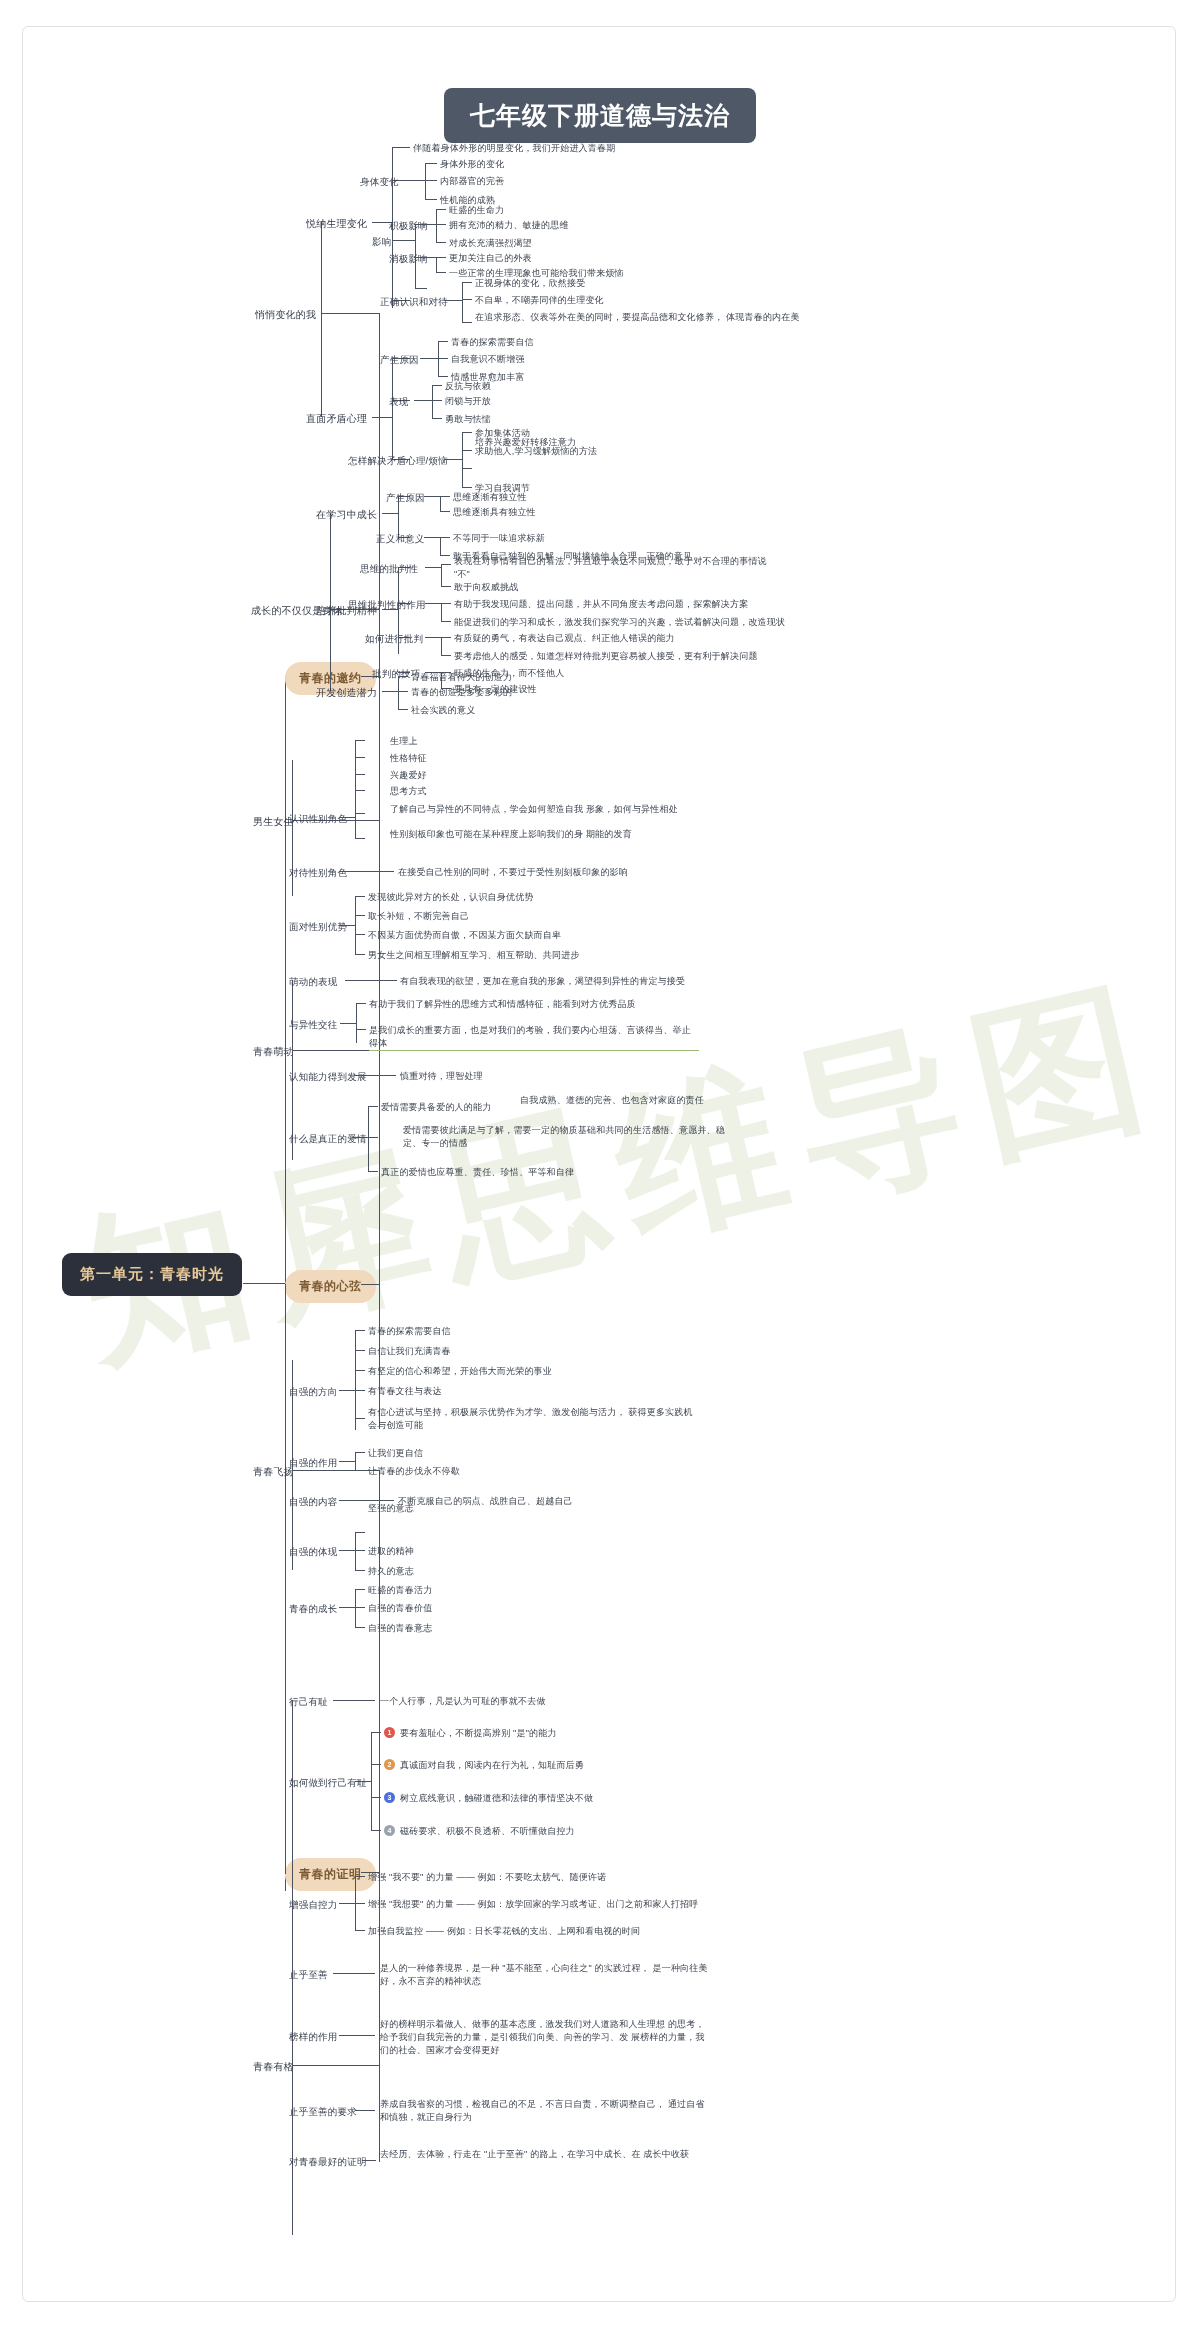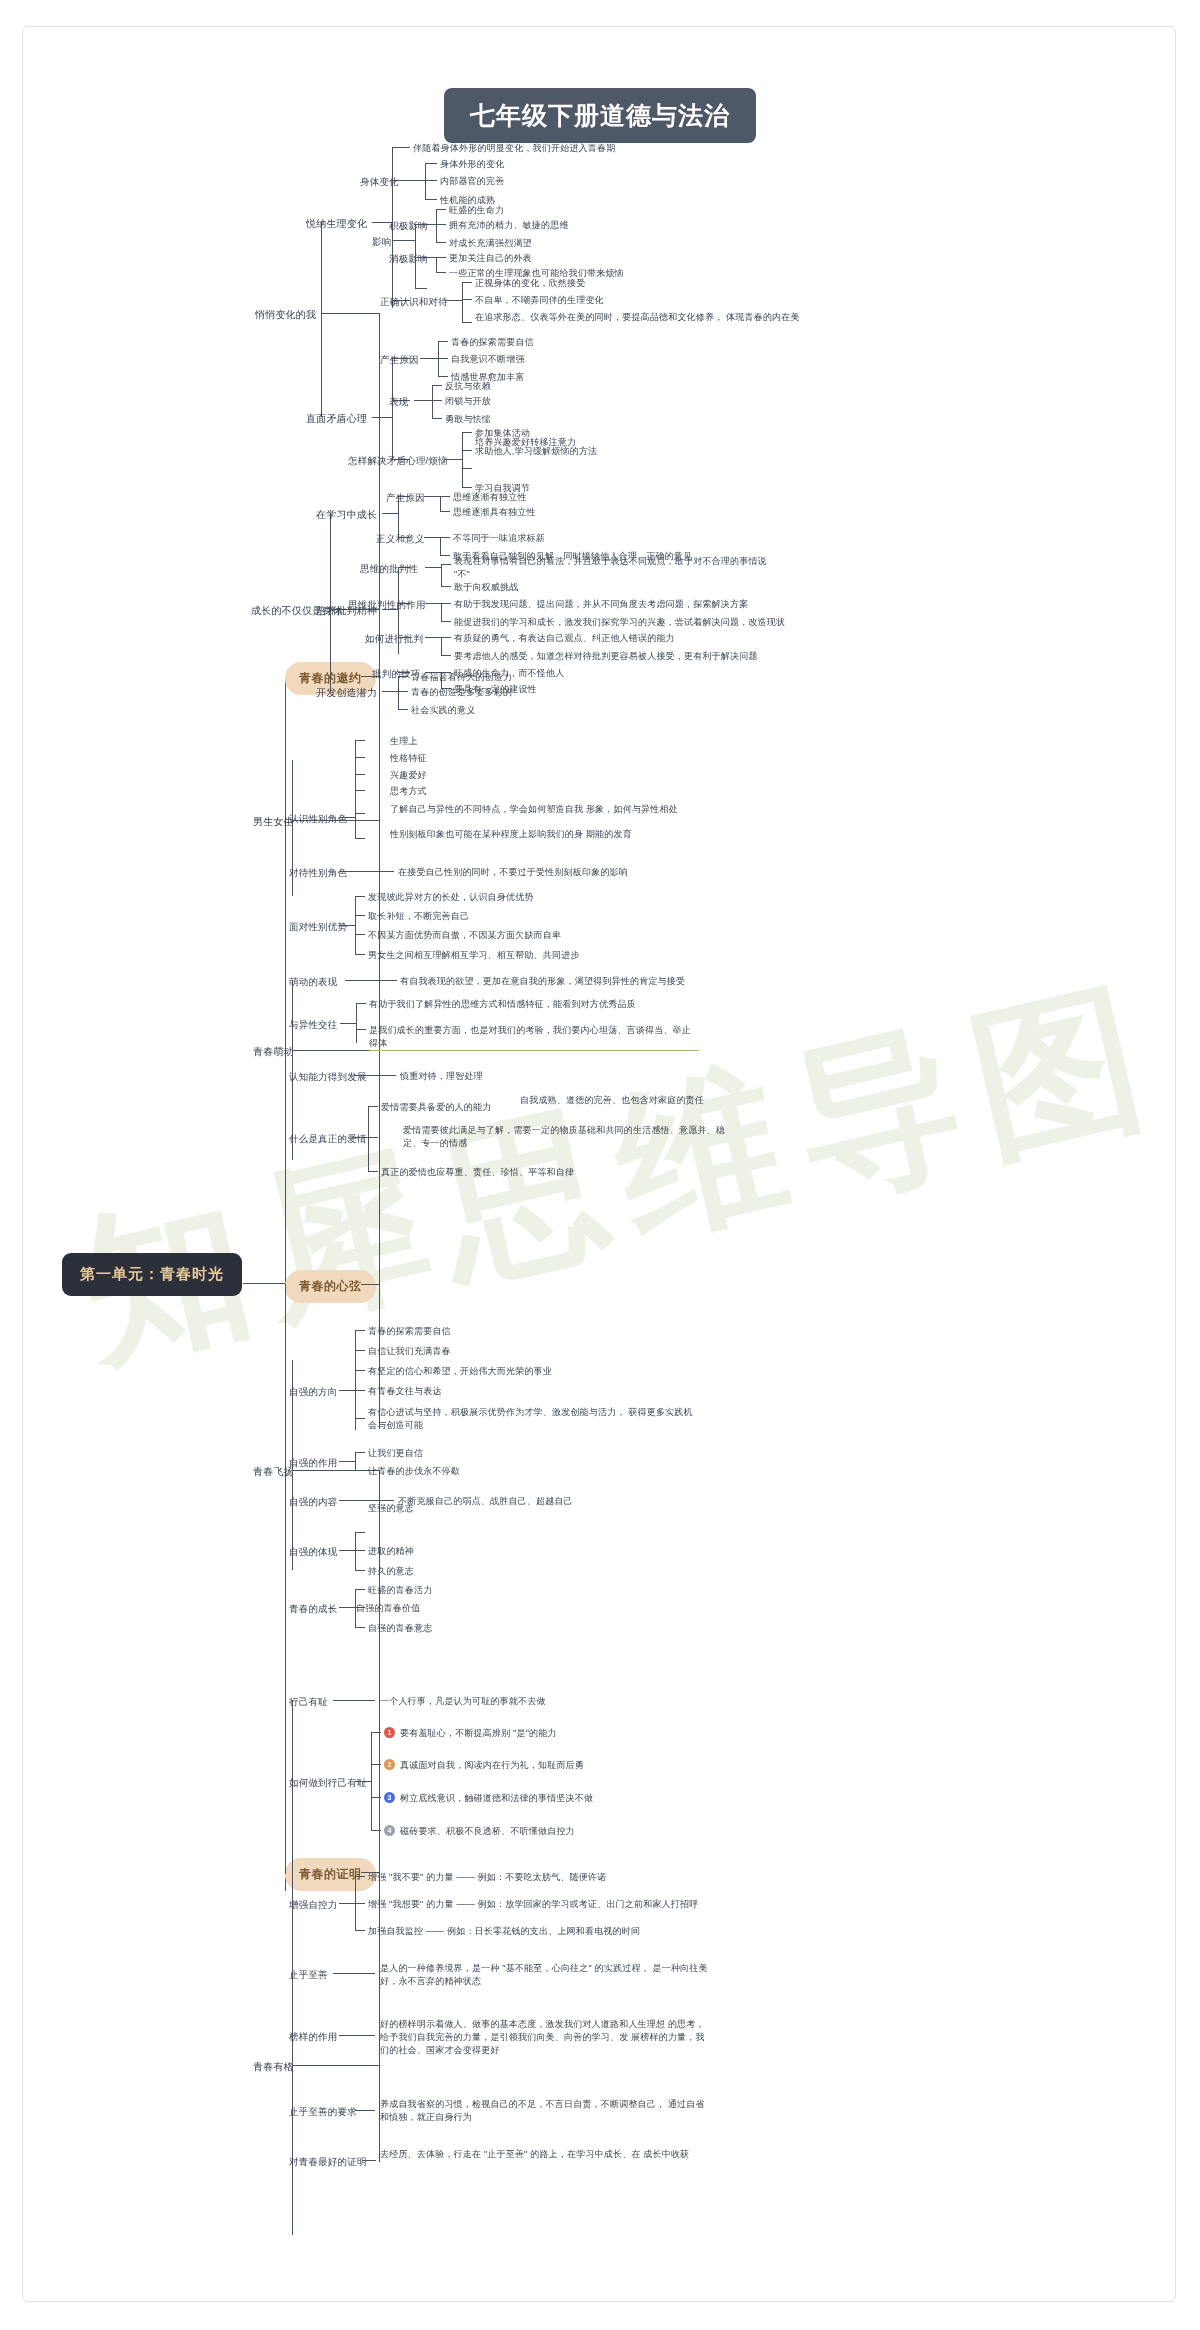--- a/index.html
+++ b/index.html
@@ -447,21 +447,21 @@
   <div class="node leaf" style="left:368px;top:1545px;">进取的精神</div>
   <div class="node leaf" style="left:368px;top:1565px;">持久的意志</div>
 
   <div class="node l4" style="left:289px;top:1602px;">青春的成长</div>
   <div class="ln lnh" style="left:339px;top:1607px;width:16px;"></div>
   <div class="ln lnv" style="left:355px;top:1589px;height:38px;"></div>
   <div class="ln lnh" style="left:355px;top:1589px;width:10px;"></div>
   <div class="ln lnh" style="left:355px;top:1607px;width:10px;"></div>
   <div class="ln lnh" style="left:355px;top:1627px;width:10px;"></div>
   <div class="node leaf" style="left:368px;top:1584px;">旺盛的青春活力</div>
-  <div class="node leaf" style="left:356px;top:1602px;">自强的青春价值</div>
+  <div class="node leaf" style="left:368px;top:1602px;">自强的青春价值</div>
   <div class="node leaf" style="left:368px;top:1622px;">自强的青春意志</div>
 
   <div class="node l3" style="left:253px;top:2060px;">青春有格</div>
   <div class="ln lnh" style="left:292px;top:2065px;width:87px;"></div>
   <div class="ln lnv" style="left:292px;top:1700px;height:365px;"></div>
   <div class="ln lnv" style="left:292px;top:2065px;height:170px;"></div>
 
   <div class="node l4" style="left:289px;top:1695px;">行己有耻</div>
   <div class="ln lnh" style="left:333px;top:1700px;width:42px;"></div>
   <div class="node leaf" style="left:380px;top:1695px;">一个人行事，凡是认为可耻的事就不去做</div>

